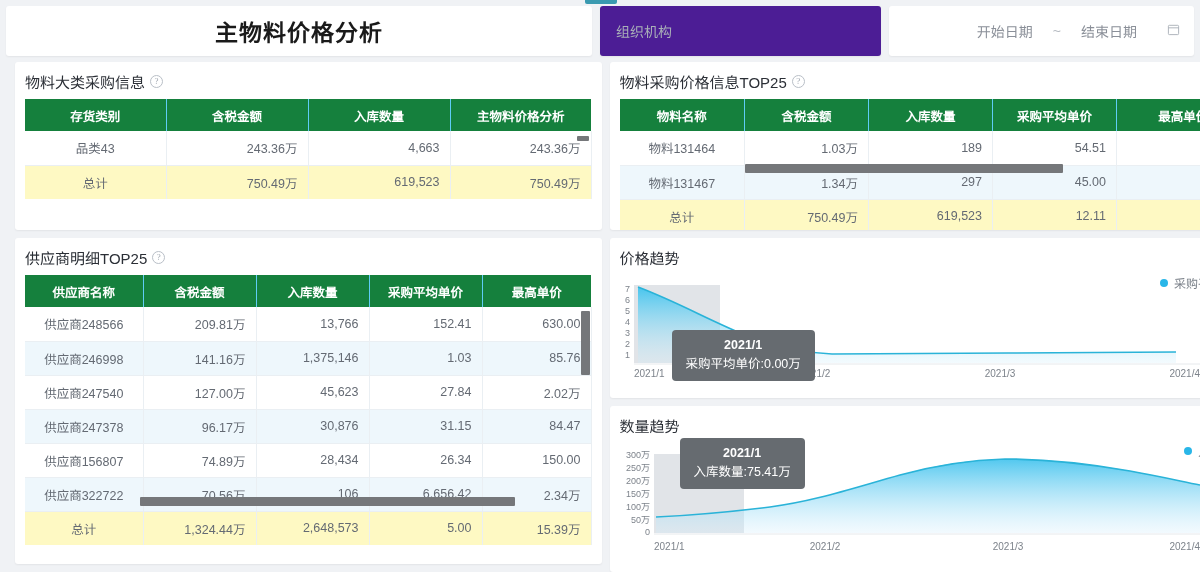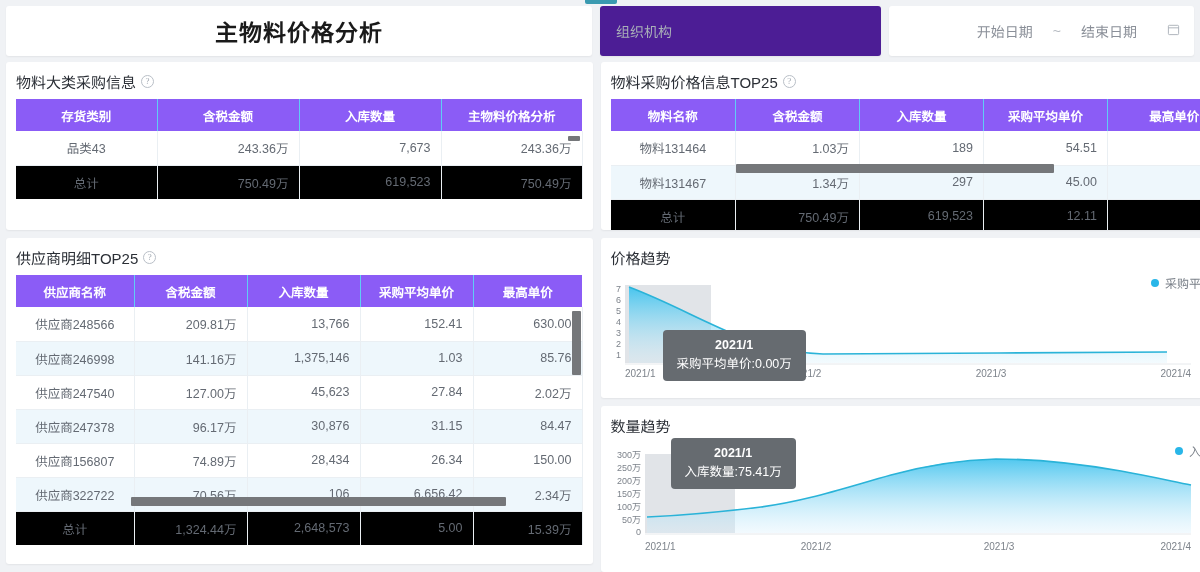--- a/index.html
+++ b/index.html
@@ -38,21 +38,21 @@
     flex: 1 1 auto; background: #fff; border-radius: 3px;
     display: flex; align-items: center; justify-content: flex-end;
     padding: 0 14px; gap: 0; box-shadow: 0 1px 2px rgba(0,0,0,.06);
   }
   .date-card .dseg { font-size: 14px; color: #8b9099; padding: 0 16px; }
   .date-card .dsep { font-size: 14px; color: #b5bac1; padding: 0 4px; }
   .cal-icon { margin-left: 14px; display: inline-block; }
 
   
   .body-grid {
-    display: flex; gap: 8px; padding: 6px 6px 0 6px;
+    display: flex; gap: 8px; padding: 6px 6px 0 15px;
     height: 516px; align-items: flex-start;
   }
   .col { display: flex; flex-direction: column; gap: 8px; }
   .col-left  { flex: 0 0 586px; }
   .col-right { flex: 1 1 auto; }
 
   .card {
     background: #fff; border-radius: 3px; position: relative;
     box-shadow: 0 1px 2px rgba(0,0,0,.06); overflow: hidden;
   }
@@ -64,34 +64,34 @@
     width: 13px; height: 13px; border-radius: 50%;
     border: 1px solid #b9bfc7; color: #a0a7b0;
     font-size: 9px; line-height: 11px; text-align: center;
     display: inline-block; font-family: "Liberation Serif", serif;
   }
 
   
   .tbl-wrap { position: relative; overflow: hidden; }
   table.grid { border-collapse: collapse; table-layout: fixed; }
   table.grid th {
-    background: #8b5cf6; color: #ffffff; font-size: 12.5px; font-weight: 700;
+    background: #15803d; color: #ffffff; font-size: 12.5px; font-weight: 700;
     height: 32px; text-align: center; border-right: 1px solid #5fcdf5;
     white-space: nowrap;
   }
   table.grid th:last-child { border-right: none; }
   table.grid td {
     font-size: 12.5px; color: #646a73; height: 34px;
     border-bottom: 1px solid #eaeff3; border-right: 1px solid #eaeff3;
     padding: 0 10px; white-space: nowrap;
   }
   table.grid td.c { text-align: center; }
   table.grid td.r { text-align: right; }
   table.grid tr.alt td { background: #eef7fc; }
-  table.grid tr.total td { background: #000000; border-bottom: none; }
+  table.grid tr.total td { background: #fef9c3; border-bottom: none; }
 
   .hscroll {
     position: absolute; height: 9px; background: #75777a; border-radius: 1px;
   }
   .vscroll {
     position: absolute; width: 9px; background: #75777a; border-radius: 1px;
   }
   .nub {
     position: absolute; width: 12px; height: 5px;
     background: #75777a; border-radius: 1px;
@@ -165,21 +165,21 @@
                 <th>存货类别</th>
                 <th>含税金额</th>
                 <th>入库数量</th>
                 <th>主物料价格分析</th>
               </tr>
             </thead>
             <tbody>
               <tr>
                 <td class="c">品类43</td>
                 <td class="r">243.36万</td>
-                <td class="r">7,673</td>
+                <td class="r">4,663</td>
                 <td class="r">243.36万</td>
               </tr>
               <tr class="total">
                 <td class="c">总计</td>
                 <td class="r">750.49万</td>
                 <td class="r">619,523</td>
                 <td class="r">750.49万</td>
               </tr>
             </tbody>
           </table>

